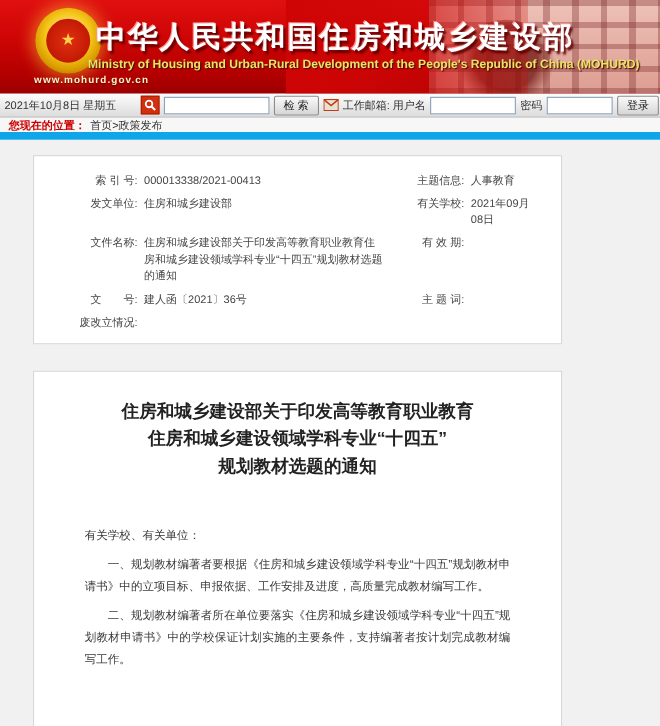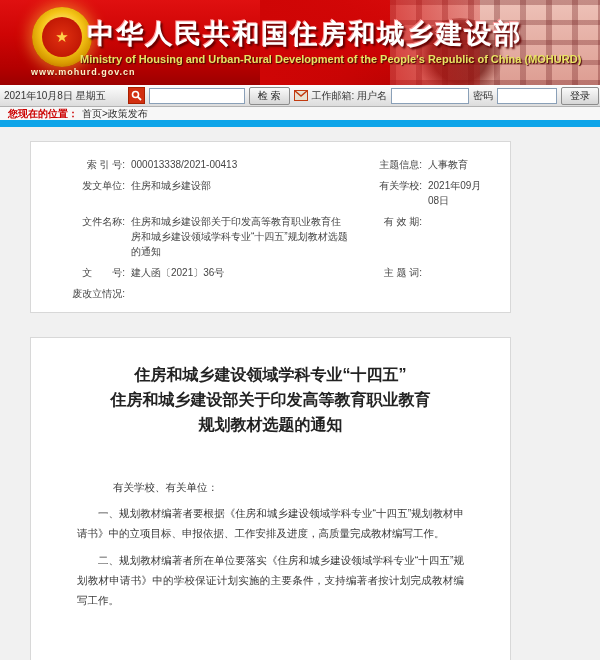--- a/index.html
+++ b/index.html
@@ -64,21 +64,21 @@
   .meta-table { width:100%; border-collapse:collapse; font-size:10px; color:#454545; }
   .meta-table td { padding:3px 2px; vertical-align:top; line-height:15px; }
   td.ml { width:78px; text-align:right; white-space:nowrap; color:#454545; }
   td.mv { width:225px; text-align:left; padding-left:4px; }
   td.mrl { width:72px; text-align:right; white-space:nowrap; }
   td.mrv { text-align:left; padding-left:4px; }
 
   .doc-card { margin-top:24px; padding:24px 46px 40px 46px; min-height:420px; }
   .doc-title { text-align:center; font-size:16px; font-weight:bold; color:#222;
     line-height:25px; margin-bottom:40px; }
-  .salutation { font-size:10.5px; color:#3a3a3a; line-height:20px; margin-bottom:6px;margin-left:36px; }
+  .salutation { font-size:10.5px; color:#3a3a3a; line-height:20px; margin-bottom:6px; }
   .para { font-size:10.5px; color:#3a3a3a; line-height:20px; text-indent:2em;
     margin-bottom:7px; text-align:justify; }
 </style>
 </head>
 <body>
 
 <div class="banner">
   <div class="banner-photo"></div>
   <div class="banner-tree"></div>
   <div class="banner-photo-fade"></div>
@@ -157,21 +157,21 @@
       <td class="mv"></td>
       <td class="mrl"></td>
       <td class="mrv"></td>
     </tr>
   </tbody>
     </table>
 </div>
 
 <div class="card doc-card">
   <div class="doc-title">
+    <div>住房和城乡建设部关于印发高等教育职业教育</div>
     <div>住房和城乡建设领域学科专业“十四五”</div>
-    <div>住房和城乡建设部关于印发高等教育职业教育</div>
     <div>规划教材选题的通知</div>
   </div>
   <div class="salutation">有关学校、有关单位：</div>
   <div class="para">一、规划教材编著者要根据《住房和城乡建设领域学科专业“十四五”规划教材申请书》中的立项目标、申报依据、工作安排及进度，高质量完成教材编写工作。</div>
   <div class="para">二、规划教材编著者所在单位要落实《住房和城乡建设领域学科专业“十四五”规划教材申请书》中的学校保证计划实施的主要条件，支持编著者按计划完成教材编写工作。</div>
 
 </div>
 
 </body></html>

